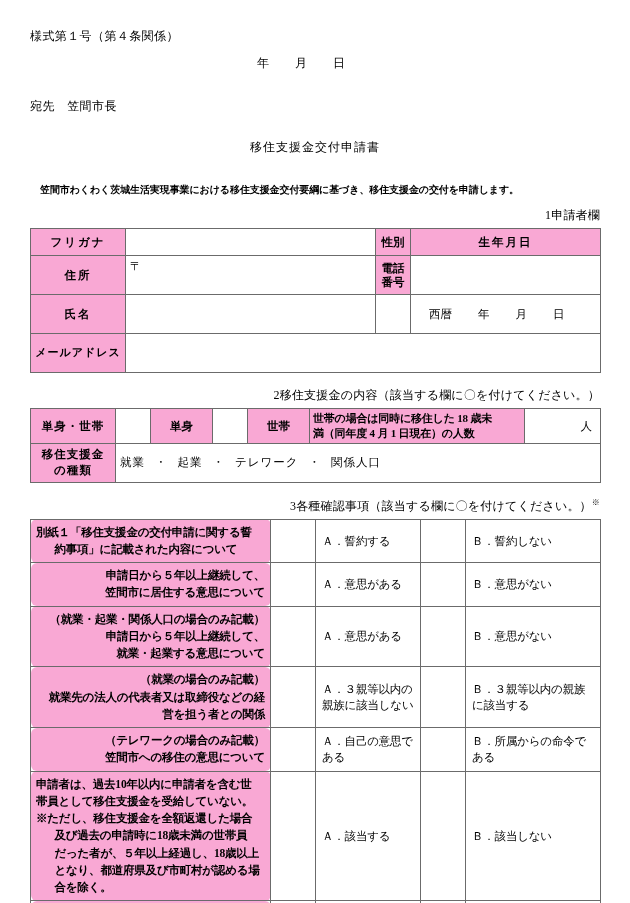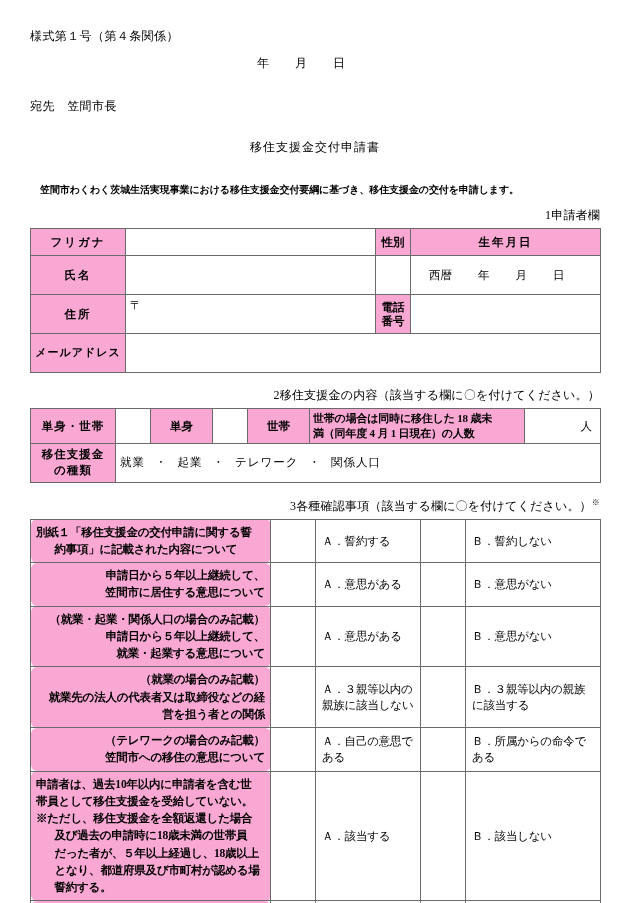--- a/index.html
+++ b/index.html
@@ -179,42 +179,42 @@
         <col style="width:190px">
     </colgroup>
     <tbody>
       <tr>
         <td class="shade lbl">フリガナ</td>
         <td></td>
         <td class="shade c" style="letter-spacing:0">性別</td>
         <td class="shade c" style="letter-spacing:2px">生年月日</td>
       </tr>
       <tr>
+        <td class="shade lbl tall">住所</td>
+        <td class="tall l" style="vertical-align:top">
+          <span class="postal">〒</span>
+        </td>
+        <td class="shade c tall" style="line-height:1.25;letter-spacing:0">
+          <span style="display:block">電話</span>
+          <span style="display:block">番号</span>
+        </td>
+        <td class="tall"></td>
+      </tr>
+      <tr>
         <td class="shade lbl tall">氏名</td>
         <td class="tall"></td>
         <td class="tall"></td>
         <td class="tall">
           <div class="dob-line">
             <span>西暦</span>
             <span>年</span>
             <span>月</span>
             <span>日</span>
           </div>
         </td>
-      </tr>
-      <tr>
-        <td class="shade lbl tall">住所</td>
-        <td class="tall l" style="vertical-align:top">
-          <span class="postal">〒</span>
-        </td>
-        <td class="shade c tall" style="line-height:1.25;letter-spacing:0">
-          <span style="display:block">電話</span>
-          <span style="display:block">番号</span>
-        </td>
-        <td class="tall"></td>
       </tr>
       <tr>
         <td class="shade lbl lbl-mail tall">メールアドレス</td>
         <td class="tall" colspan="3"></td>
       </tr>
     </tbody>
   </table>
 
   <div class="sec-head" style="margin-top:14px">
     <span class="num">2</span><span>移住支援金の内容（該当する欄に〇を付けてください。）</span>
@@ -325,21 +325,21 @@
           <td class="ans">Ｂ．所属からの命令である</td>
         </tr>
         <tr>
           <td class="shade qcell left">
             <span class="ln">申請者は、過去10年以内に申請者を含む世</span>
             <span class="ln">帯員として移住支援金を受給していない。</span>
             <span class="ln">※ただし、移住支援金を全額返還した場合</span>
             <span class="ln hang">及び過去の申請時に18歳未満の世帯員</span>
             <span class="ln hang">だった者が、５年以上経過し、18歳以上</span>
             <span class="ln hang">となり、都道府県及び市町村が認める場</span>
-            <span class="ln hang">誓約する。</span>
+            <span class="ln hang">合を除く。</span>
           </td>
           <td></td>
           <td class="ans">Ａ．該当する</td>
           <td></td>
           <td class="ans">Ｂ．該当しない</td>
         </tr>
         <tr>
           <td class="shade qcell left"></td>
           <td></td>
           <td class="ans">Ａ．誓約する</td>

